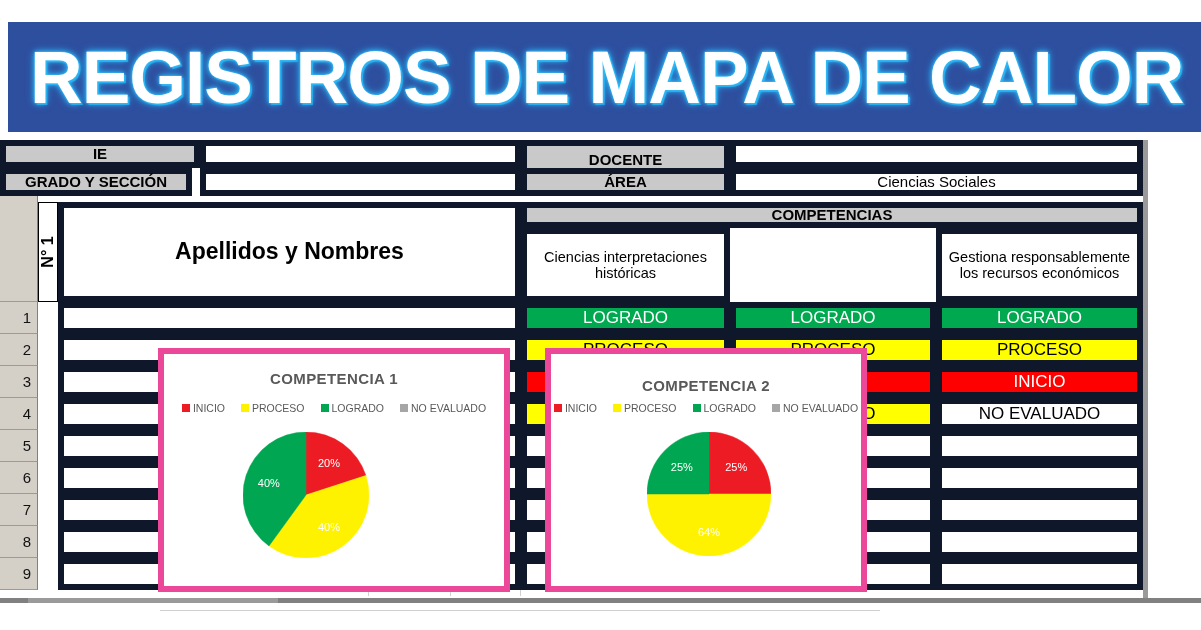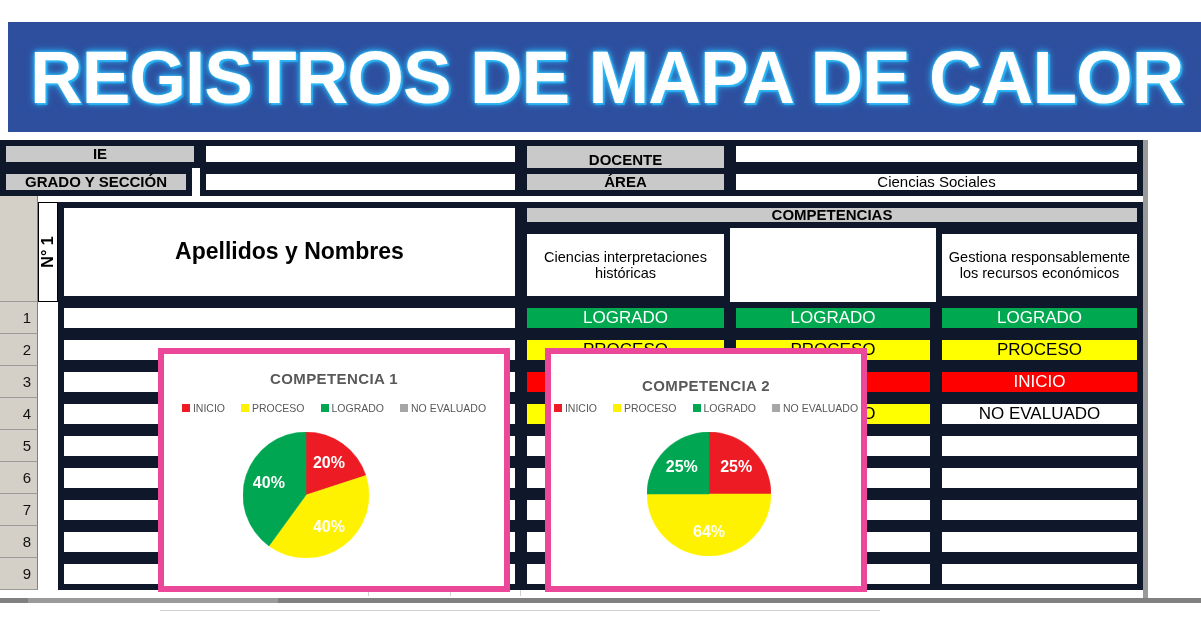--- a/index.html
+++ b/index.html
@@ -46,21 +46,21 @@
   
   .chart{position:absolute;background:#ffffff;box-sizing:border-box;
          border:6px solid #ec4899;}
   .chart-title{position:absolute;left:0;right:0;text-align:center;
          font-weight:bold;font-size:15px;color:#595959;letter-spacing:.4px;}
   .legend{position:absolute;left:0;right:0;display:flex;justify-content:center;
           gap:16px;font-size:10.5px;color:#595959;}
   .legend-item{display:flex;align-items:center;gap:3px;white-space:nowrap;}
   .swatch{width:8px;height:8px;display:inline-block;}
   .pie-wrap{position:absolute;}
-  .pielabel{position:absolute;color:#fff;font-weight:bold;font-size:16px;
+  .pielabel{position:absolute;color:#fff;font-weight:normal;font-size:11px;
             transform:translate(-50%,-50%);}
 
   
   #botrule{position:absolute;left:0;top:598px;width:1201px;height:5px;background:#808080;}
   #botrule2{position:absolute;left:28px;top:598px;width:250px;height:5px;background:#9a9a9a;}
   #rightedge{position:absolute;left:1143px;top:140px;width:5px;height:462px;background:#9a9a9a;}
 </style>
 </head>
 <body>
 

